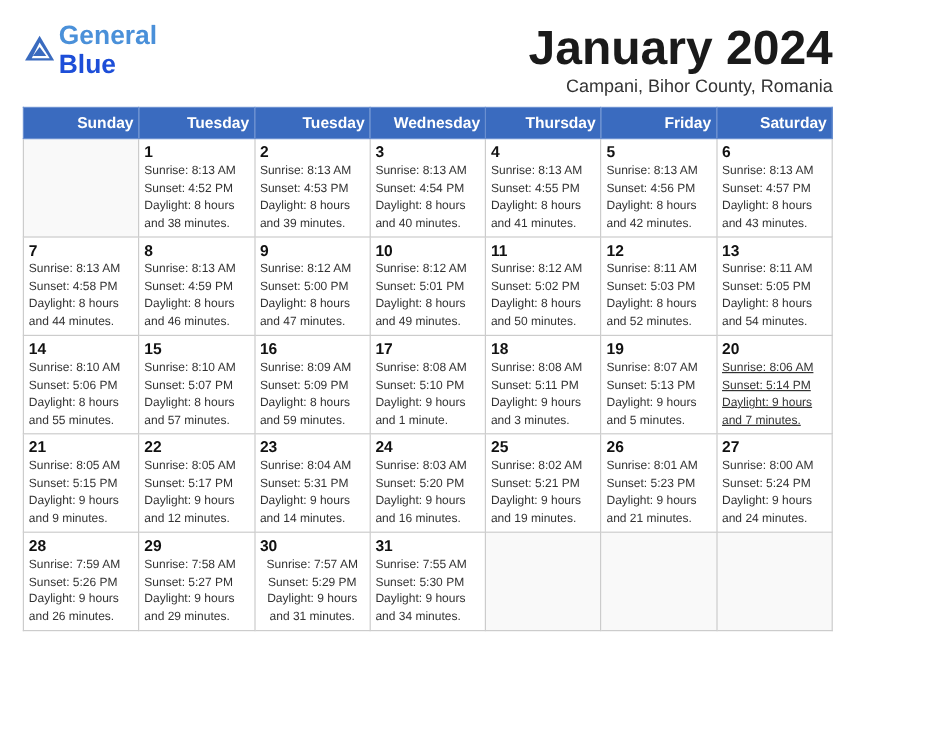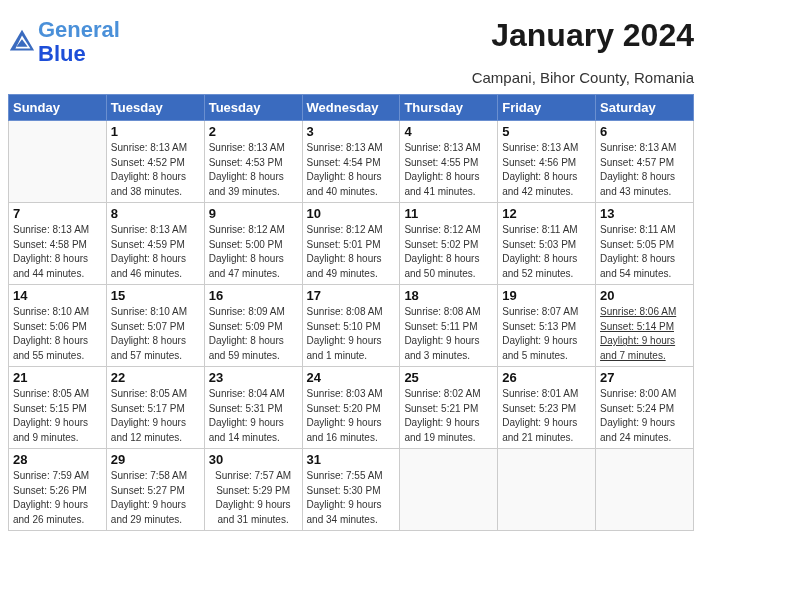--- a/index.html
+++ b/index.html
@@ -6,21 +6,21 @@
     body {
       width: 792px;
       height: 612px;
       font-family: Arial, sans-serif;
       background: #fff;
       overflow: hidden;
     }
     .page {
       width: 714px;
       height: 612px;
-      padding: 18px 20px 10px 8px;
+      padding: 18px 20px 10px 19px;
     }
     .header-area {
       display: flex;
       justify-content: space-between;
       align-items: flex-start;
       margin-bottom: 8px;
     }
     .logo {
       display: flex;
       align-items: center;
@@ -36,42 +36,42 @@
     }
     .logo-icon {
       width: 28px;
       height: 28px;
       margin-right: 2px;
     }
     .title-area {
       text-align: right;
     }
     .month-title {
-      font-size: 32px;
+      font-size: 40px;
       font-weight: bold;
       color: #1a1a1a;
       line-height: 1.1;
     }
     .location-title {
       font-size: 15px;
       color: #333;
-      margin-top: 16px;
+      margin-top: 2px;
     }
     .calendar {
       width: 100%;
       border-collapse: collapse;
       table-layout: fixed;
     }
     .calendar th {
       background: #3a6bbf;
       color: #fff;
       font-size: 13px;
       font-weight: bold;
       padding: 5px 4px;
-      text-align: left;
+      text-align: right;
       border: 1px solid #6a8fd0;
     }
     .calendar td {
       border: 1px solid #ccc;
       vertical-align: top;
       padding: 3px 4px;
       font-size: 10.5px;
       color: #222;
       height: 82px;
       background: #fff;

